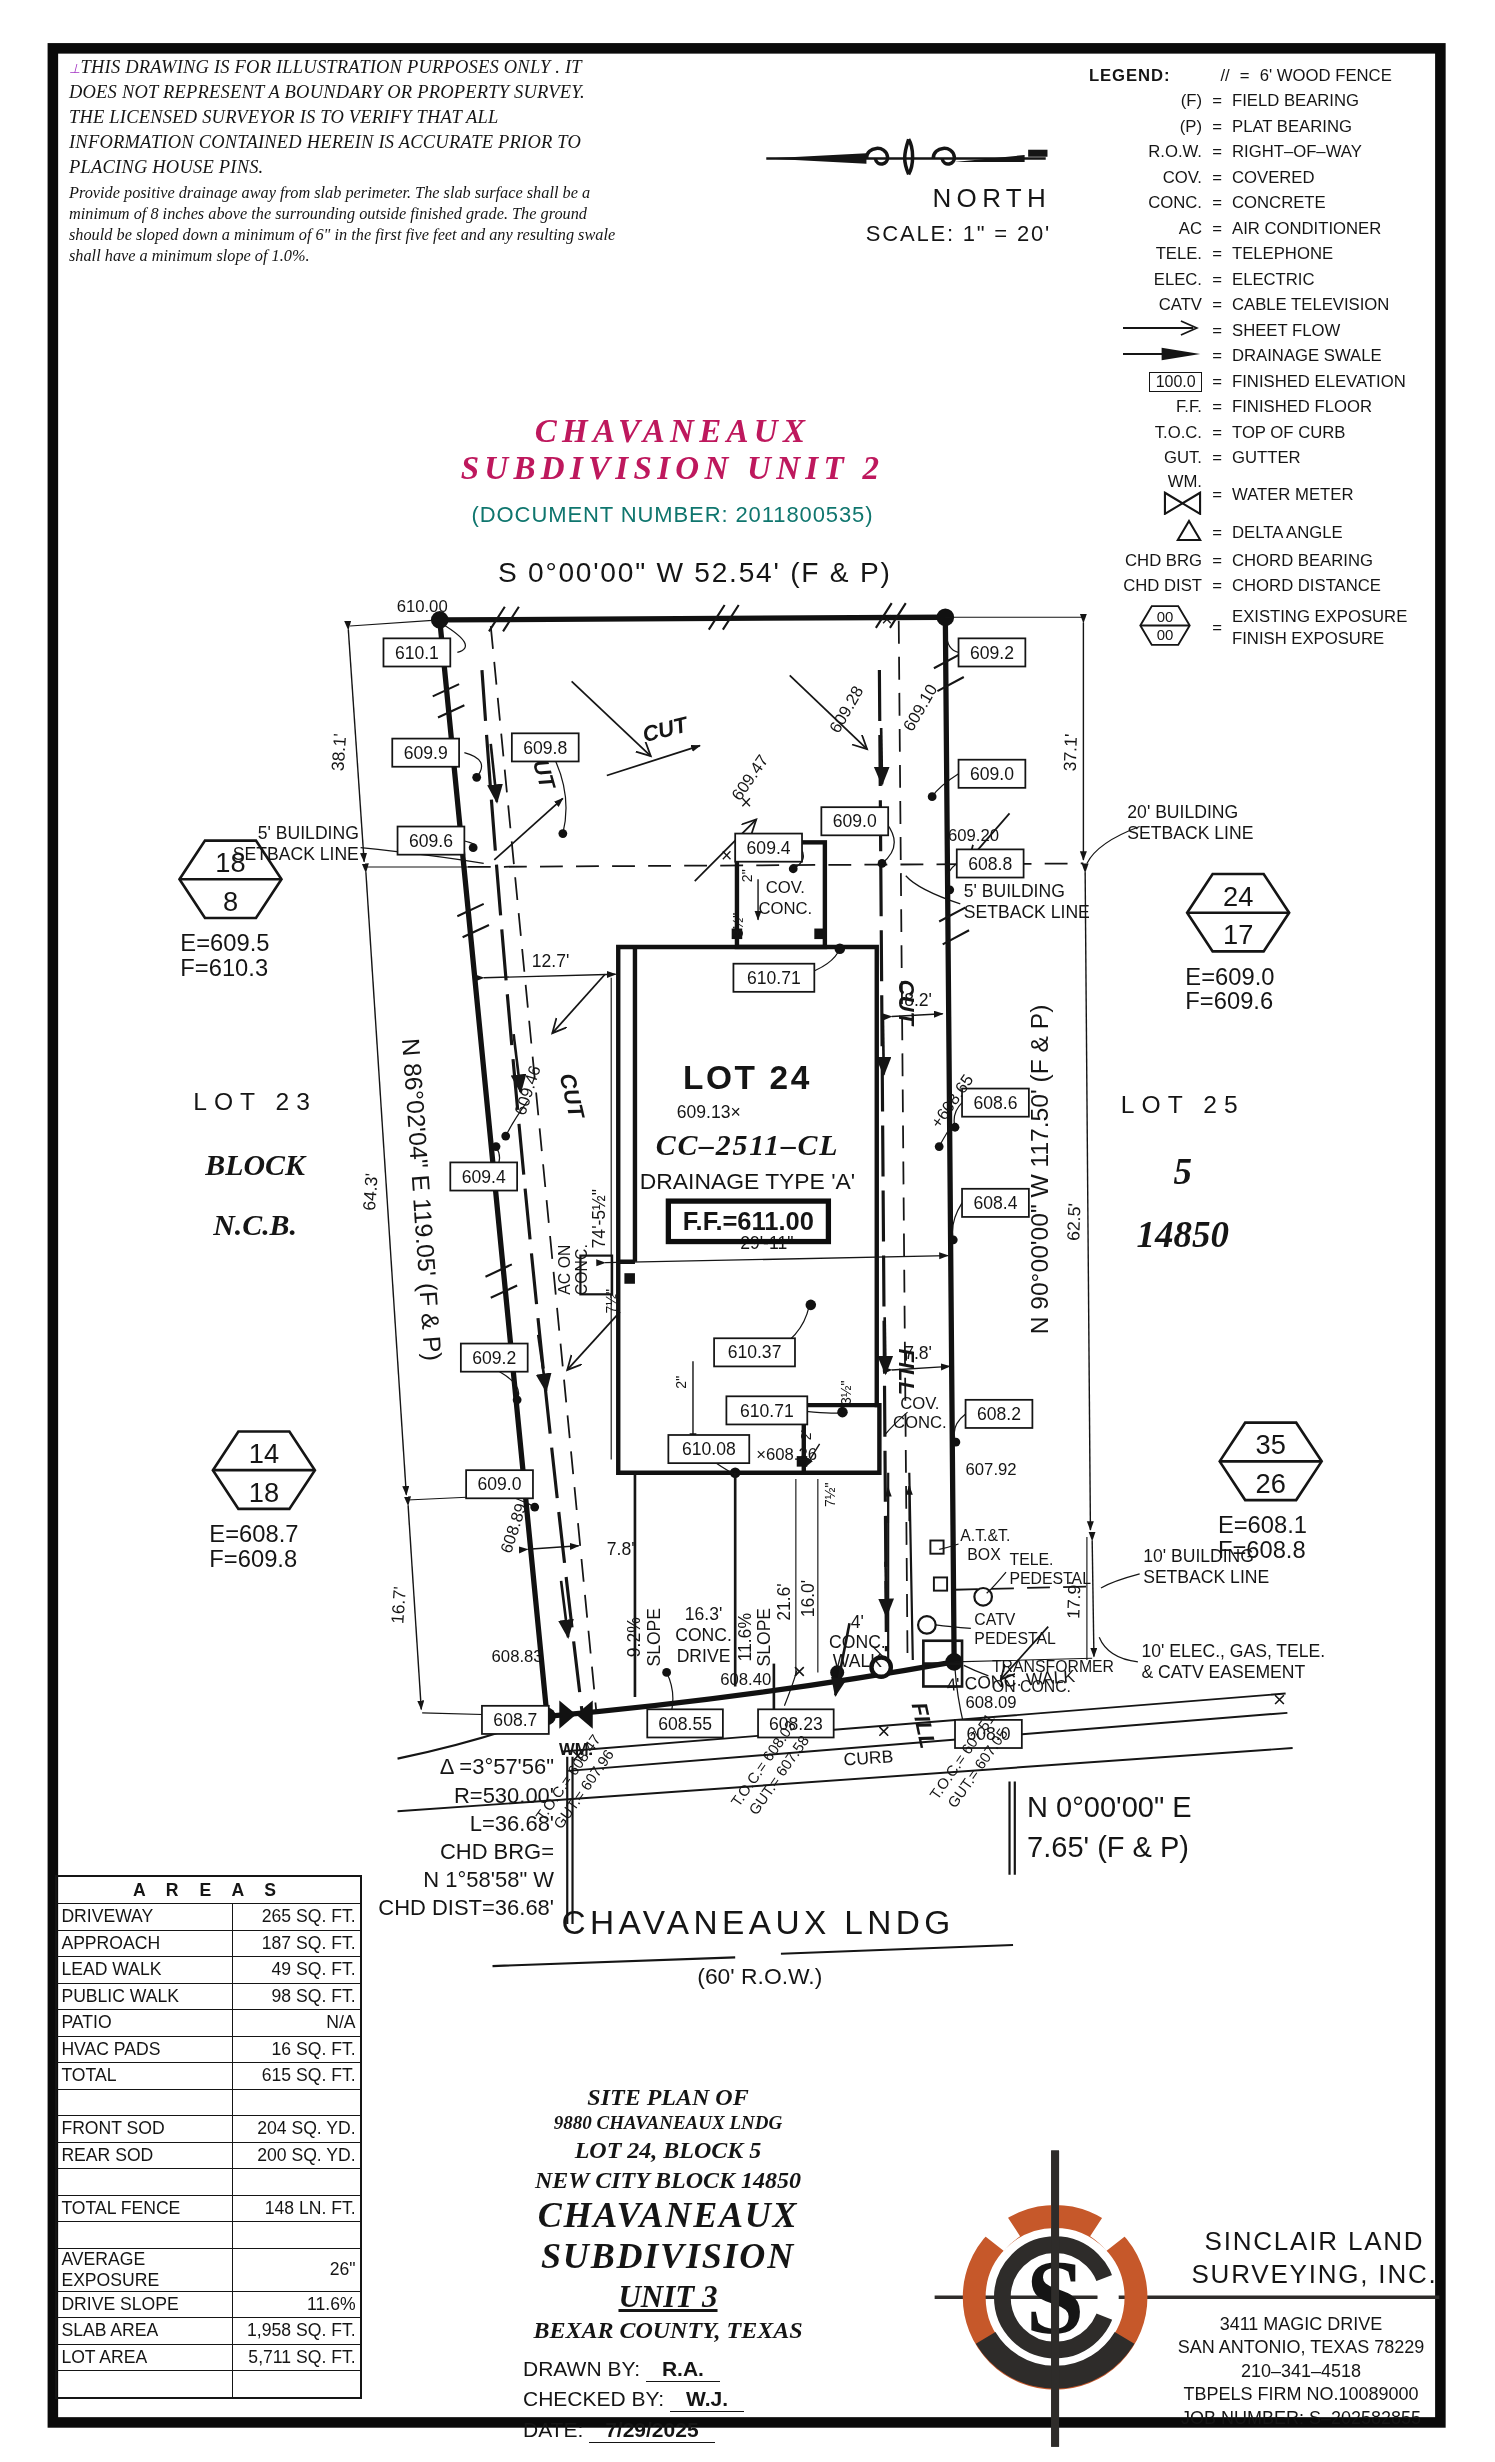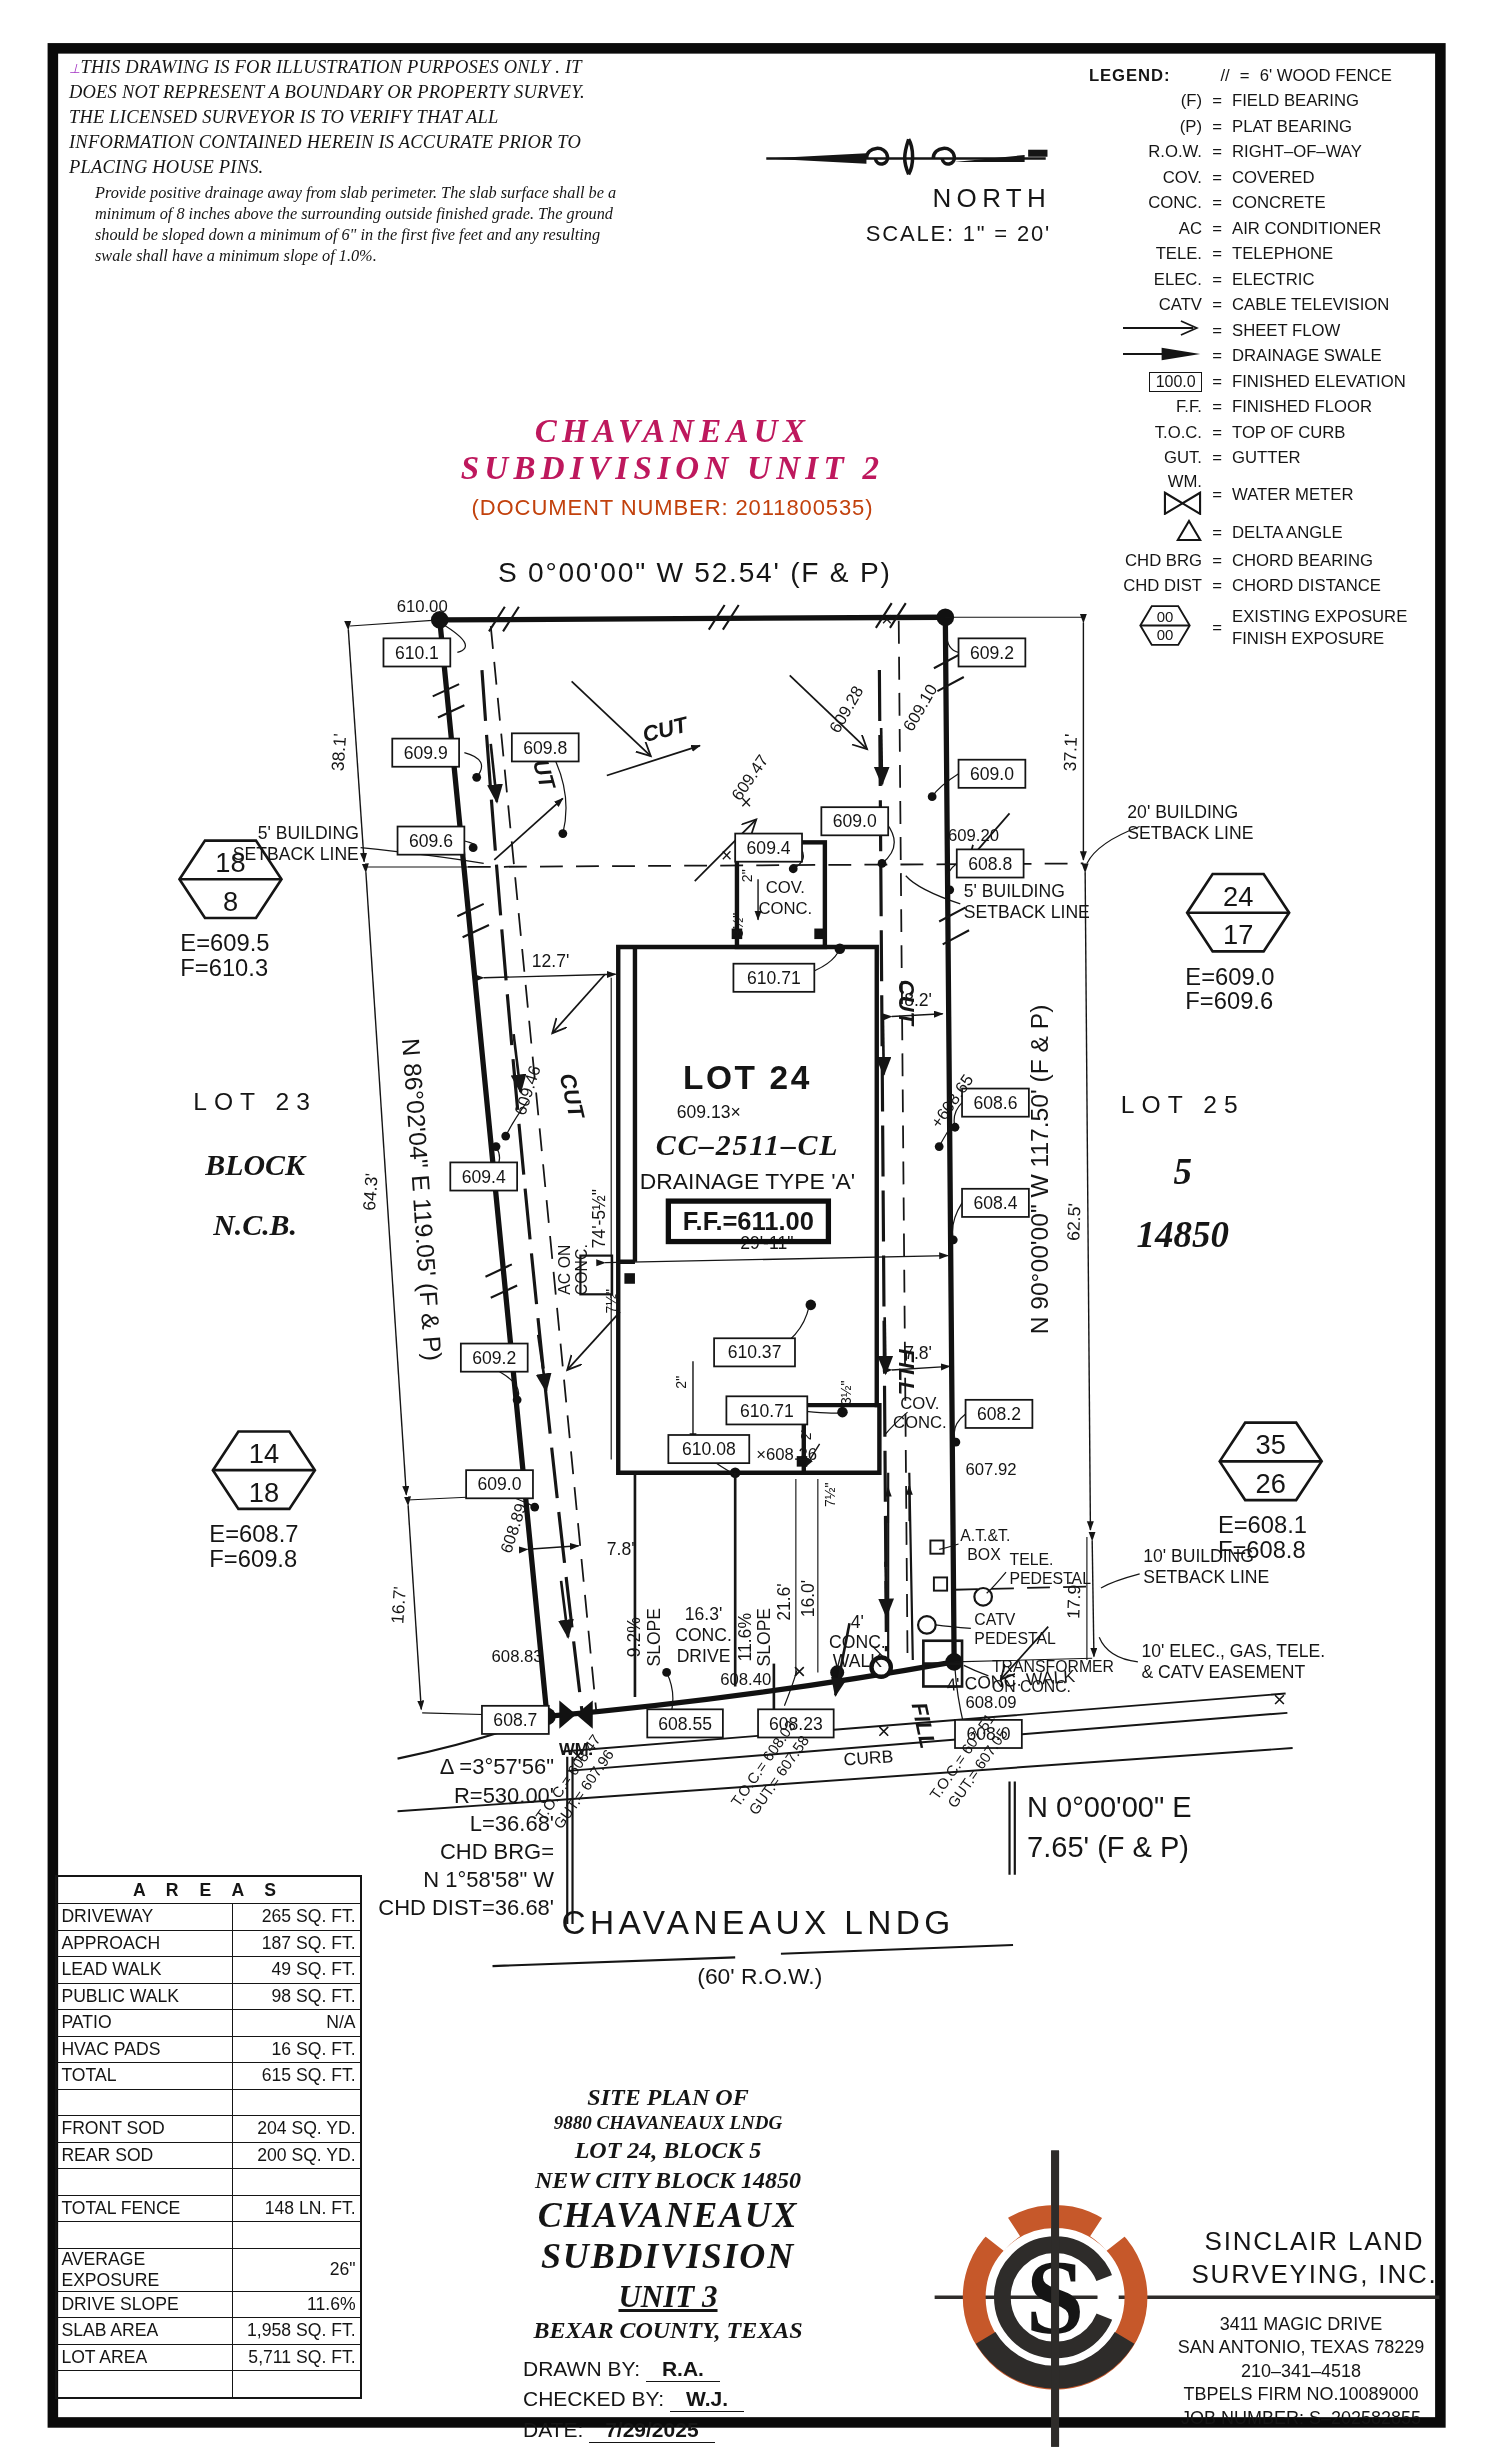--- a/index.html
+++ b/index.html
@@ -1,35 +1,35 @@
 <!DOCTYPE html>
 <html style="font-size:14px"><head>
 <meta charset="utf-8">
 <style>
   html,body{margin:0;padding:0;background:#fff;}
   body{width:1495px;height:2462px;position:relative;font-family:"Liberation Sans",sans-serif;color:#151515;}
   .abs{position:absolute;}
   .disclaimer{left:69px;top:55px;width:554px;font-family:"Liberation Serif",serif;font-style:italic;}
   .disclaimer .p1{font-size:18.5px;line-height:1.35;letter-spacing:0.2px;}
-  .disclaimer .p2{font-size:16.3px;line-height:1.3;margin-top:1.8px;margin-left:26px;}
+  .disclaimer .p2{font-size:16.3px;line-height:1.3;margin-top:1.8px;}
   .plumb{color:#a434c4;font-size:13px;}
   .northblk{left:743px;top:132px;width:308px;text-align:right;}
   .northblk .nlabel{font-size:26px;letter-spacing:5.3px;margin-top:1.8px;}
   .northblk .nscale{font-size:22px;letter-spacing:1.8px;margin-top:7px;}
   .legend{left:1089px;top:63px;width:352px;font-size:16.7px;}
   .lrow{display:flex;align-items:center;min-height:25.5px;}
   .lt{font-weight:bold;letter-spacing:0.9px;margin-right:12.3px;font-size:16.7px;}
   .lsym{width:113px;text-align:right;flex:0 0 113px;}
   .leq{width:30px;text-align:center;flex:0 0 30px;}
   .ldesc{text-align:left;white-space:nowrap;}
   .lbox{display:inline-block;border:1.8px solid #151515;padding:0 5.3px;font-size:16px;}
   .wmcell{display:flex;flex-direction:column;align-items:flex-end;line-height:1;}
   .subdiv2{left:369px;top:413px;width:607px;text-align:center;}
   .subdiv2 .g1,.subdiv2 .g2{font-family:"Liberation Serif",serif;font-style:italic;font-weight:bold;font-size:33px;color:#be185d;letter-spacing:5.3px;}
-  .subdiv2 .doc{font-size:22px;color:#c2410c;margin-top:8px;letter-spacing:0.9px;}
+  .subdiv2 .doc{font-size:22px;color:#0f766e;margin-top:15px;letter-spacing:0.9px;}
   .areas{left:55px;top:1875px;width:303px;border:2.2px solid #151515;font-size:17.6px;}
   .arow{display:grid;grid-template-columns:176px 1fr;border-top:1.3px solid #151515;min-height:25.5px;align-items:center;}
   .arow:first-child{border-top:none;}
   .ahead{text-align:center;font-weight:bold;letter-spacing:8px;padding:2.6px 0;}
   .an{padding-left:4.4px;border-right:1.3px solid #151515;align-self:stretch;display:flex;align-items:center;}
   .av{text-align:right;padding-right:4.4px;}
   .titleblock{left:413px;top:2082px;width:510px;text-align:center;font-family:"Liberation Serif",serif;font-weight:bold;font-style:italic;}
   .tb1{font-size:24px;line-height:1.25;}
   .tb2{font-size:19px;line-height:1.2;}
   .tbBig{font-size:36px;line-height:1.15;letter-spacing:1.8px;}

